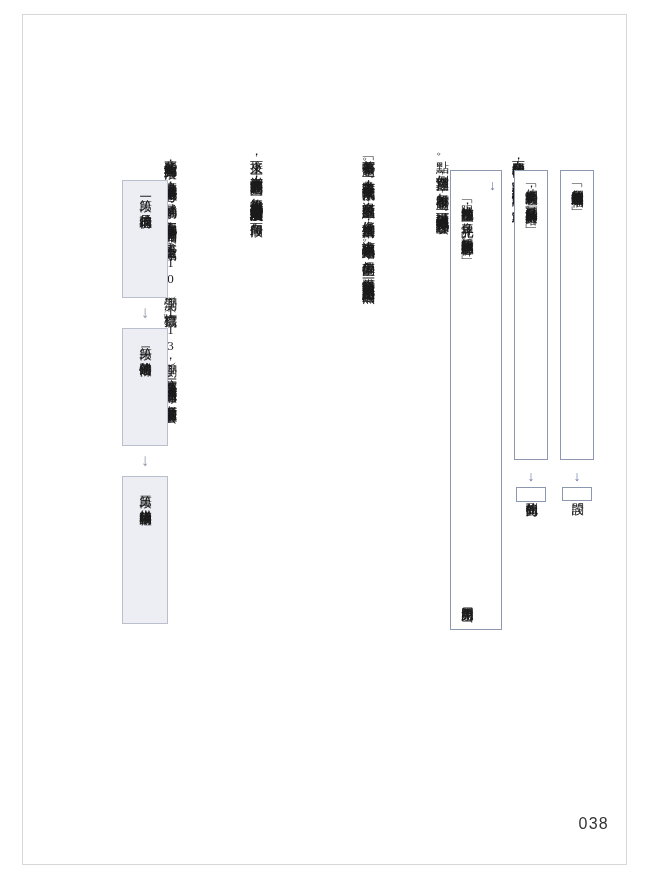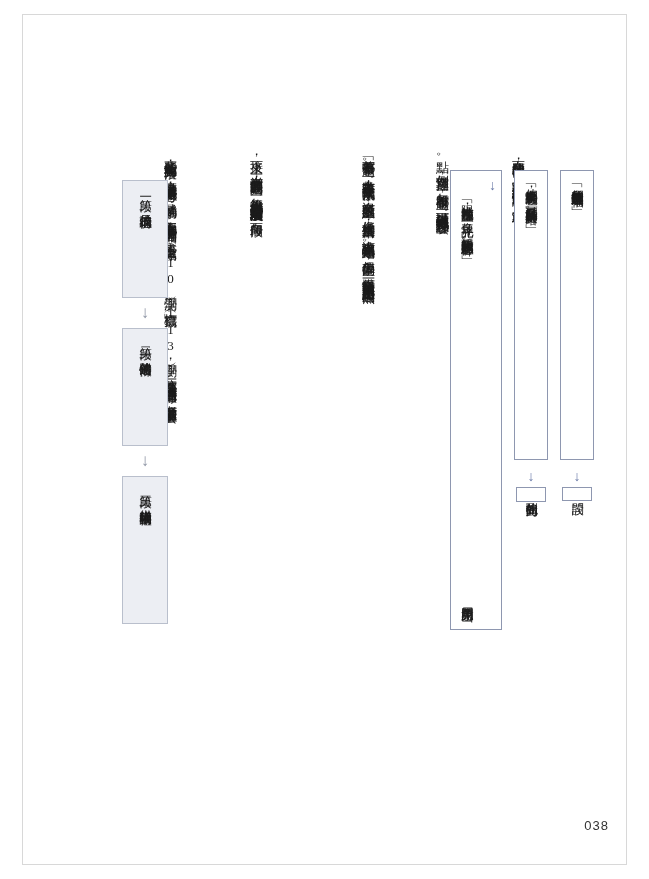--- a/index.html
+++ b/index.html
@@ -152,21 +152,21 @@
     justify-content: center;
     color: #8c93a3;
     font-size: 17px;
   }
 
   
   .page-number {
     position: absolute;
     right: 40px;
     bottom: 46px;
-    font-size: 13px;
+    font-size: 16px;
     letter-spacing: 0.08em;
     color: #333;
     font-family: "Liberation Sans", sans-serif;
   }
 </style>
 </head>
 <body>
 
 <div class="page">
   <div class="page-frame"></div>

